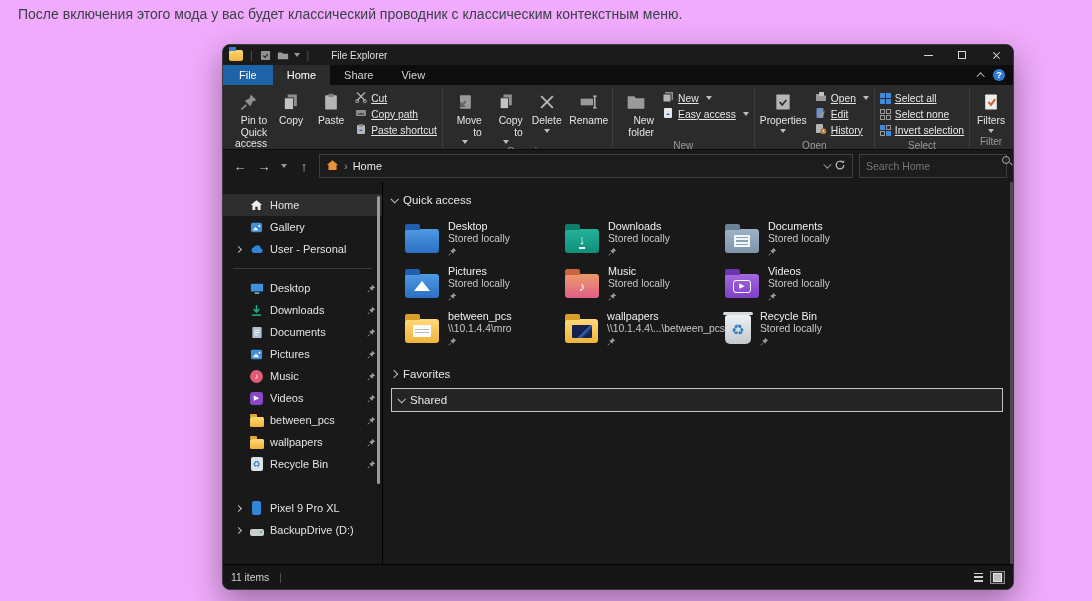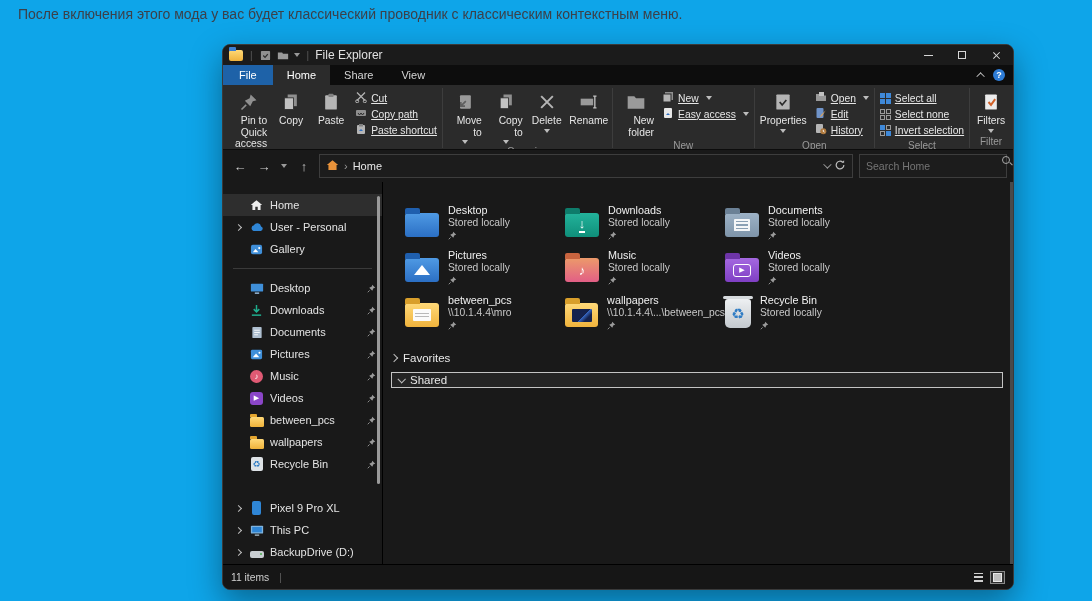--- a/index.html
+++ b/index.html
@@ -1,34 +1,34 @@
 <!DOCTYPE html>
 <html><head>
 <meta charset="utf-8">
 <style>
   * { margin:0; padding:0; box-sizing:border-box; }
   html,body { width:1092px; height:601px; background:#ffffff; font-family:"Liberation Sans","DejaVu Sans",sans-serif; }
-  .page { position:relative; width:1092px; height:601px; background:#0ea5e9; overflow:hidden; }
+  .page { position:relative; width:1092px; height:601px; background:#f0abfc; overflow:hidden; }
   .caption { position:absolute; left:18px; top:6px; font-size:14px; color:#3c4049; }
 
   
   .win { position:absolute; left:222px; top:44px; width:792px; height:546px;
          background:#191919; border:1px solid #3a3a3a; border-radius:8px; overflow:hidden;
          box-shadow:0 12px 32px rgba(0,0,0,.38); display:flex; flex-direction:column;
          color:#e6e6e6; font-size:11px; }
 
   
   .titlebar { height:20px; background:#1b1b1b; display:flex; align-items:center; padding-left:6px; flex:0 0 auto; }
   .qat { display:flex; align-items:center; gap:5px; }
   .qat-sep { color:#5a5a5a; font-size:10px; padding:0 2px; }
   .appico { position:relative; width:14px; height:11px; background:linear-gradient(#ffd978,#f0b33c); border-radius:2px; }
   .appico::before { content:""; position:absolute; top:-3px; left:0; width:7px; height:4px; background:#3f7fd0; border-radius:1px 1px 0 0; }
   .qico { width:12px; height:12px; display:inline-flex; align-items:center; justify-content:center; }
   .qcaret { width:0; height:0; border-left:3px solid transparent; border-right:3px solid transparent; border-top:4px solid #9a9a9a; }
-  .wtitle { margin-left:4px; font-size:12px; color:#e0e0e0; }
+  .wtitle { margin-left:20px; font-size:10px; color:#e0e0e0; }
   .wbtns { margin-left:auto; display:flex; height:100%; }
   .wbtn { width:34px; height:100%; display:flex; align-items:center; justify-content:center; }
   .gl-min { width:9px; height:1px; background:#d6d6d6; }
   .gl-max { width:8px; height:8px; border:1px solid #d6d6d6; }
   .gl-x { position:relative; width:9px; height:9px; }
   .gl-x::before,.gl-x::after { content:""; position:absolute; left:4px; top:0; width:1.2px; height:9px; background:#d6d6d6; }
   .gl-x::before { transform:rotate(45deg); } .gl-x::after { transform:rotate(-45deg); }
 
   
   .tabbar { height:20px; background:#0d0d0d; display:flex; align-items:stretch; flex:0 0 auto; }
@@ -115,21 +115,21 @@
   .doc-lines { width:16px; height:12px; background:#f4f6f8; border-radius:1px; box-shadow:inset 0 -2px 0 #f4f6f8; display:flex; flex-direction:column; justify-content:center; gap:2px; padding:0 2px; }
   .doc-lines i { display:block; height:1.5px; background:#8aa0b4; }
   .mtn { width:0; height:0; border-left:8px solid transparent; border-right:8px solid transparent; border-bottom:10px solid #fff; }
   .vid-fr { border:1.5px solid #fff; border-radius:3px; width:18px; height:13px; display:flex; align-items:center; justify-content:center; color:#fff; font-size:7px; }
   .paper { width:18px; height:12px; background:#fbfbfb; border-radius:1px; display:flex; flex-direction:column; justify-content:center; gap:2px; padding:0 2px; }
   .paper i { display:block; height:1px; background:#b9b9b9; }
   .wall { width:20px; height:13px; border-radius:1px; background:linear-gradient(135deg,#15224d 55%,#3a6ed0 55%, #15224d 75%); }
   .bin { position:relative; width:26px; height:29px; margin-top:5px; background:linear-gradient(#eef0f2,#c3c9ce); border-radius:3px 3px 5px 5px; display:flex; align-items:center; justify-content:center; color:#2f7cc4; font-size:15px; font-weight:bold; }
   .bin::before { content:""; position:absolute; top:-3px; left:-2px; right:-2px; height:3px; background:#d6dadd; border-radius:2px; }
   .faverow { margin-top:14px; }
-  .sharedrow { margin-top:6px; height:16px; background:#242424; border:1px solid #c4c4c4; padding:0 6px; }
+  .sharedrow { margin-top:6px; height:24px; background:#242424; border:1px solid #c4c4c4; padding:0 6px; }
   .sharedmsg { margin-top:16px; text-align:center; color:#f0f0f0; font-size:10.3px; }
   .ct-scroll { position:absolute; right:0; top:0; bottom:0; width:3px; background:#4a4a4a; }
 
   
   .statusbar { height:19px; background:#161616; border-top:1px solid #000; display:flex; align-items:center; padding:12px 8px; flex:0 0 auto; }
   .st-count { color:#cfcfcf; font-size:10.3px; }
   .st-div { color:#5f5f5f; margin-left:10px; font-size:10px; }
   .st-right { margin-left:auto; display:flex; gap:4px; }
   .vicon { width:15px; height:13px; display:flex; align-items:center; justify-content:center; }
   .vicon.on { border:1px solid #8a8a8a; background:#2e2e2e; }
@@ -453,41 +453,41 @@
           <span class="schev"></span>
           <span class="sic">
               <svg width="13" height="12" viewBox="0 0 16 14">
                 <path d="M8 1l7 6h-2v6H9.5V9h-3v4H3V7H1z" fill="#ededed"></path>
               </svg>
             </span>
           <span class="slbl">Home</span>
           <span class="spin"></span>
         </div>
         <div class="srow">
-          <span class="schev">
-              <span class="cr"></span>
-            </span>
-          <span class="sic">
-              <svg width="14" height="10" viewBox="0 0 16 11">
-                <path d="M4 10h8.2a2.6 2.6 0 0 0 .4-5.1A4.2 4.2 0 0 0 4.6 3.6 3.3 3.3 0 0 0 4 10z" fill="#2f86d6"></path>
-              </svg>
-            </span>
-          <span class="slbl">User - Personal</span>
-          <span class="spin"></span>
-        </div>
-        <div class="srow">
           <span class="schev"></span>
           <span class="sic">
               <svg width="13" height="13" viewBox="0 0 14 14">
                 <rect x="1" y="2" width="12" height="10" rx="2" fill="#3f8fd9"></rect>
                 <path d="M3 10l3-3.5L9 10z" fill="#fff"></path>
                 <circle cx="10" cy="5.5" r="1.2" fill="#fff"></circle>
               </svg>
             </span>
           <span class="slbl">Gallery</span>
+          <span class="spin"></span>
+        </div>
+        <div class="srow">
+          <span class="schev">
+              <span class="cr"></span>
+            </span>
+          <span class="sic">
+              <svg width="14" height="10" viewBox="0 0 16 11">
+                <path d="M4 10h8.2a2.6 2.6 0 0 0 .4-5.1A4.2 4.2 0 0 0 4.6 3.6 3.3 3.3 0 0 0 4 10z" fill="#2f86d6"></path>
+              </svg>
+            </span>
+          <span class="slbl">User - Personal</span>
           <span class="spin"></span>
         </div>
 
         <div class="sdiv"></div>
 
         <div class="srow">
           <span class="schev"></span>
           <span class="sic">
               <svg width="14" height="13" viewBox="0 0 16 14">
                 <rect x="1" y="1.5" width="14" height="9" rx="1" fill="#3f8fd9"></rect>
@@ -627,44 +627,34 @@
               <span class="ic-phone"></span>
             </span>
           <span class="slbl">Pixel 9 Pro XL</span>
           <span class="spin"></span>
         </div>
         <div class="srow">
           <span class="schev">
               <span class="cr"></span>
             </span>
           <span class="sic">
-              <svg width="14" height="13" viewBox="0 0 16 14">
-                <rect x="1" y="1.5" width="14" height="9" rx="1" fill="#7fb3dd"></rect>
-                <rect x="2.5" y="3" width="11" height="6" fill="#2f86d6"></rect>
-                <rect x="5.5" y="11.5" width="5" height="1.6" fill="#9fb3bf"></rect>
-              </svg>
-            </span>
-          <span class="slbl">This PC</span>
-          <span class="spin"></span>
-        </div>
-        <div class="srow">
-          <span class="schev">
-              <span class="cr"></span>
-            </span>
-          <span class="sic">
               <span class="ic-drive"></span>
             </span>
           <span class="slbl">BackupDrive (D:)</span>
           <span class="spin"></span>
         </div>
 
         <div class="sb-thumb"></div>
       </div>
 
       <div class="content">
+        <div class="secthead">
+          <span class="cd"></span>
+          <span>Quick access</span>
+        </div>
 
         <div class="tiles">
           <div class="tile">
             <span class="tfold f-blue"></span>
             <span>
               <div class="tname">Desktop</div>
               <div class="tsub">Stored locally</div>
               <div class="tpin"><svg width="9" height="9" viewBox="0 0 12 12">
                     <path d="M7 1l4 4-2.4.6L7 9 3 5l3.4-1.6z" fill="#9a9a9a"></path>
                     <path d="M3.5 8.5L1 11" stroke="#9a9a9a" stroke-width="1.2"></path>

